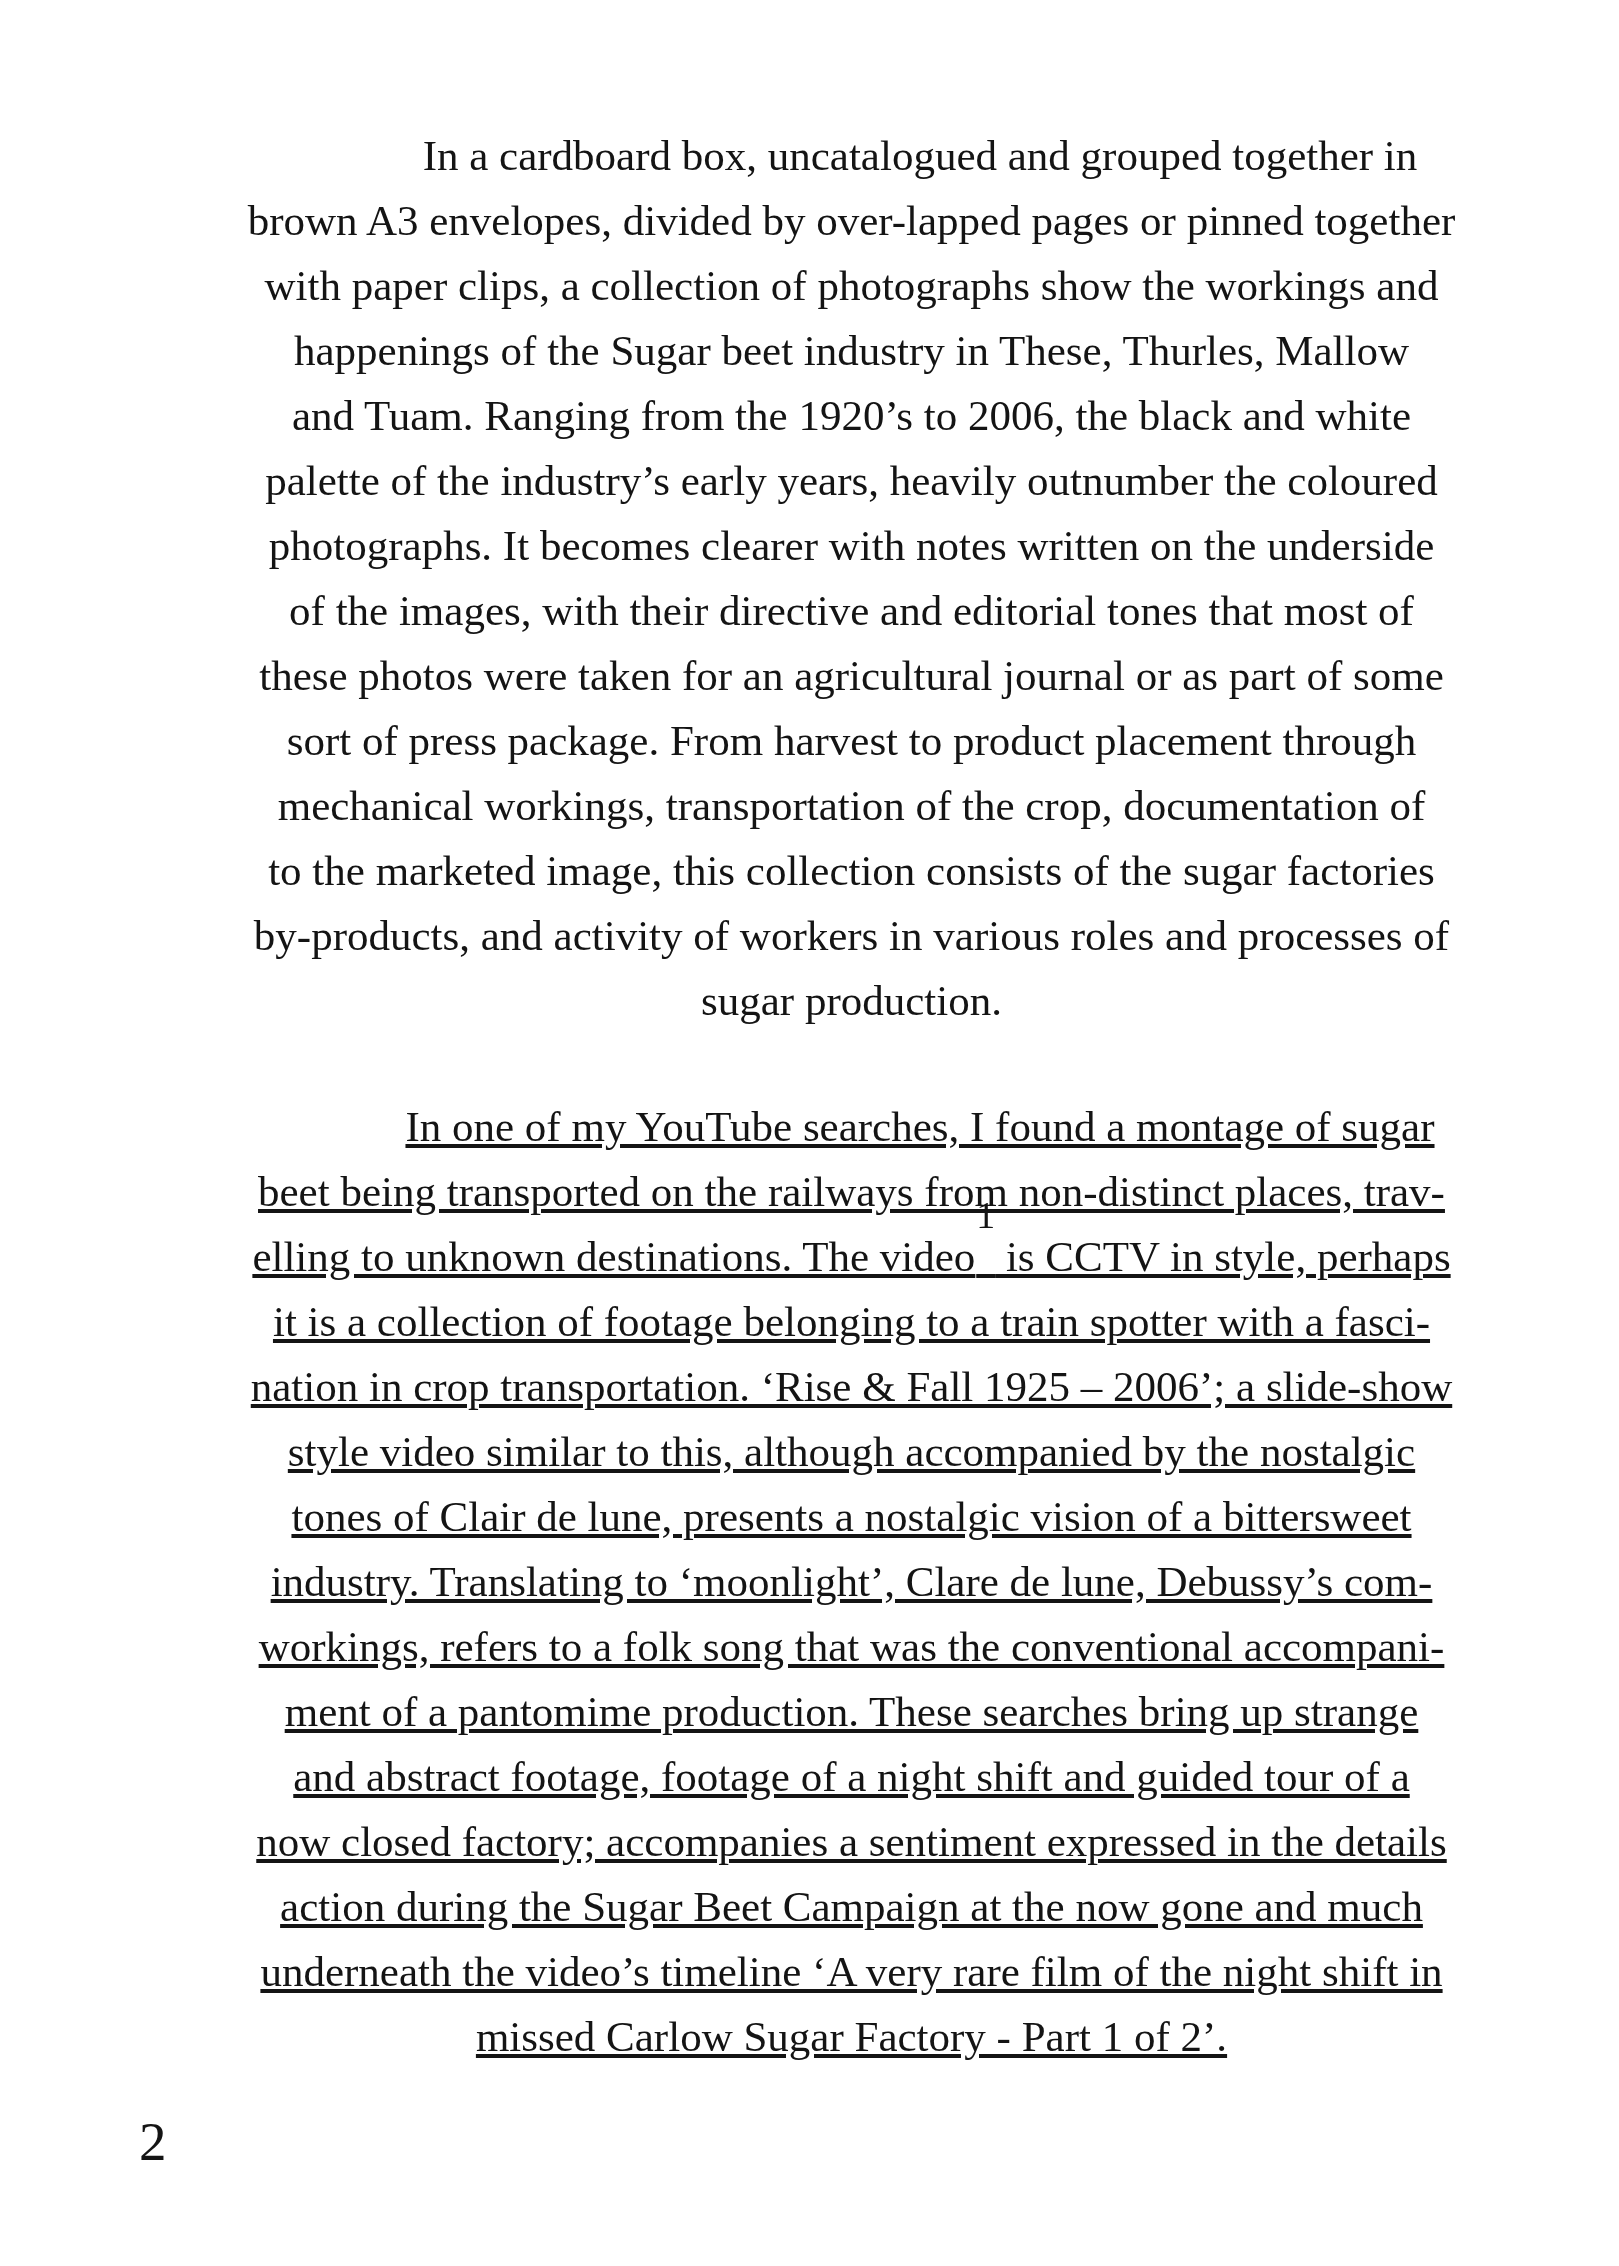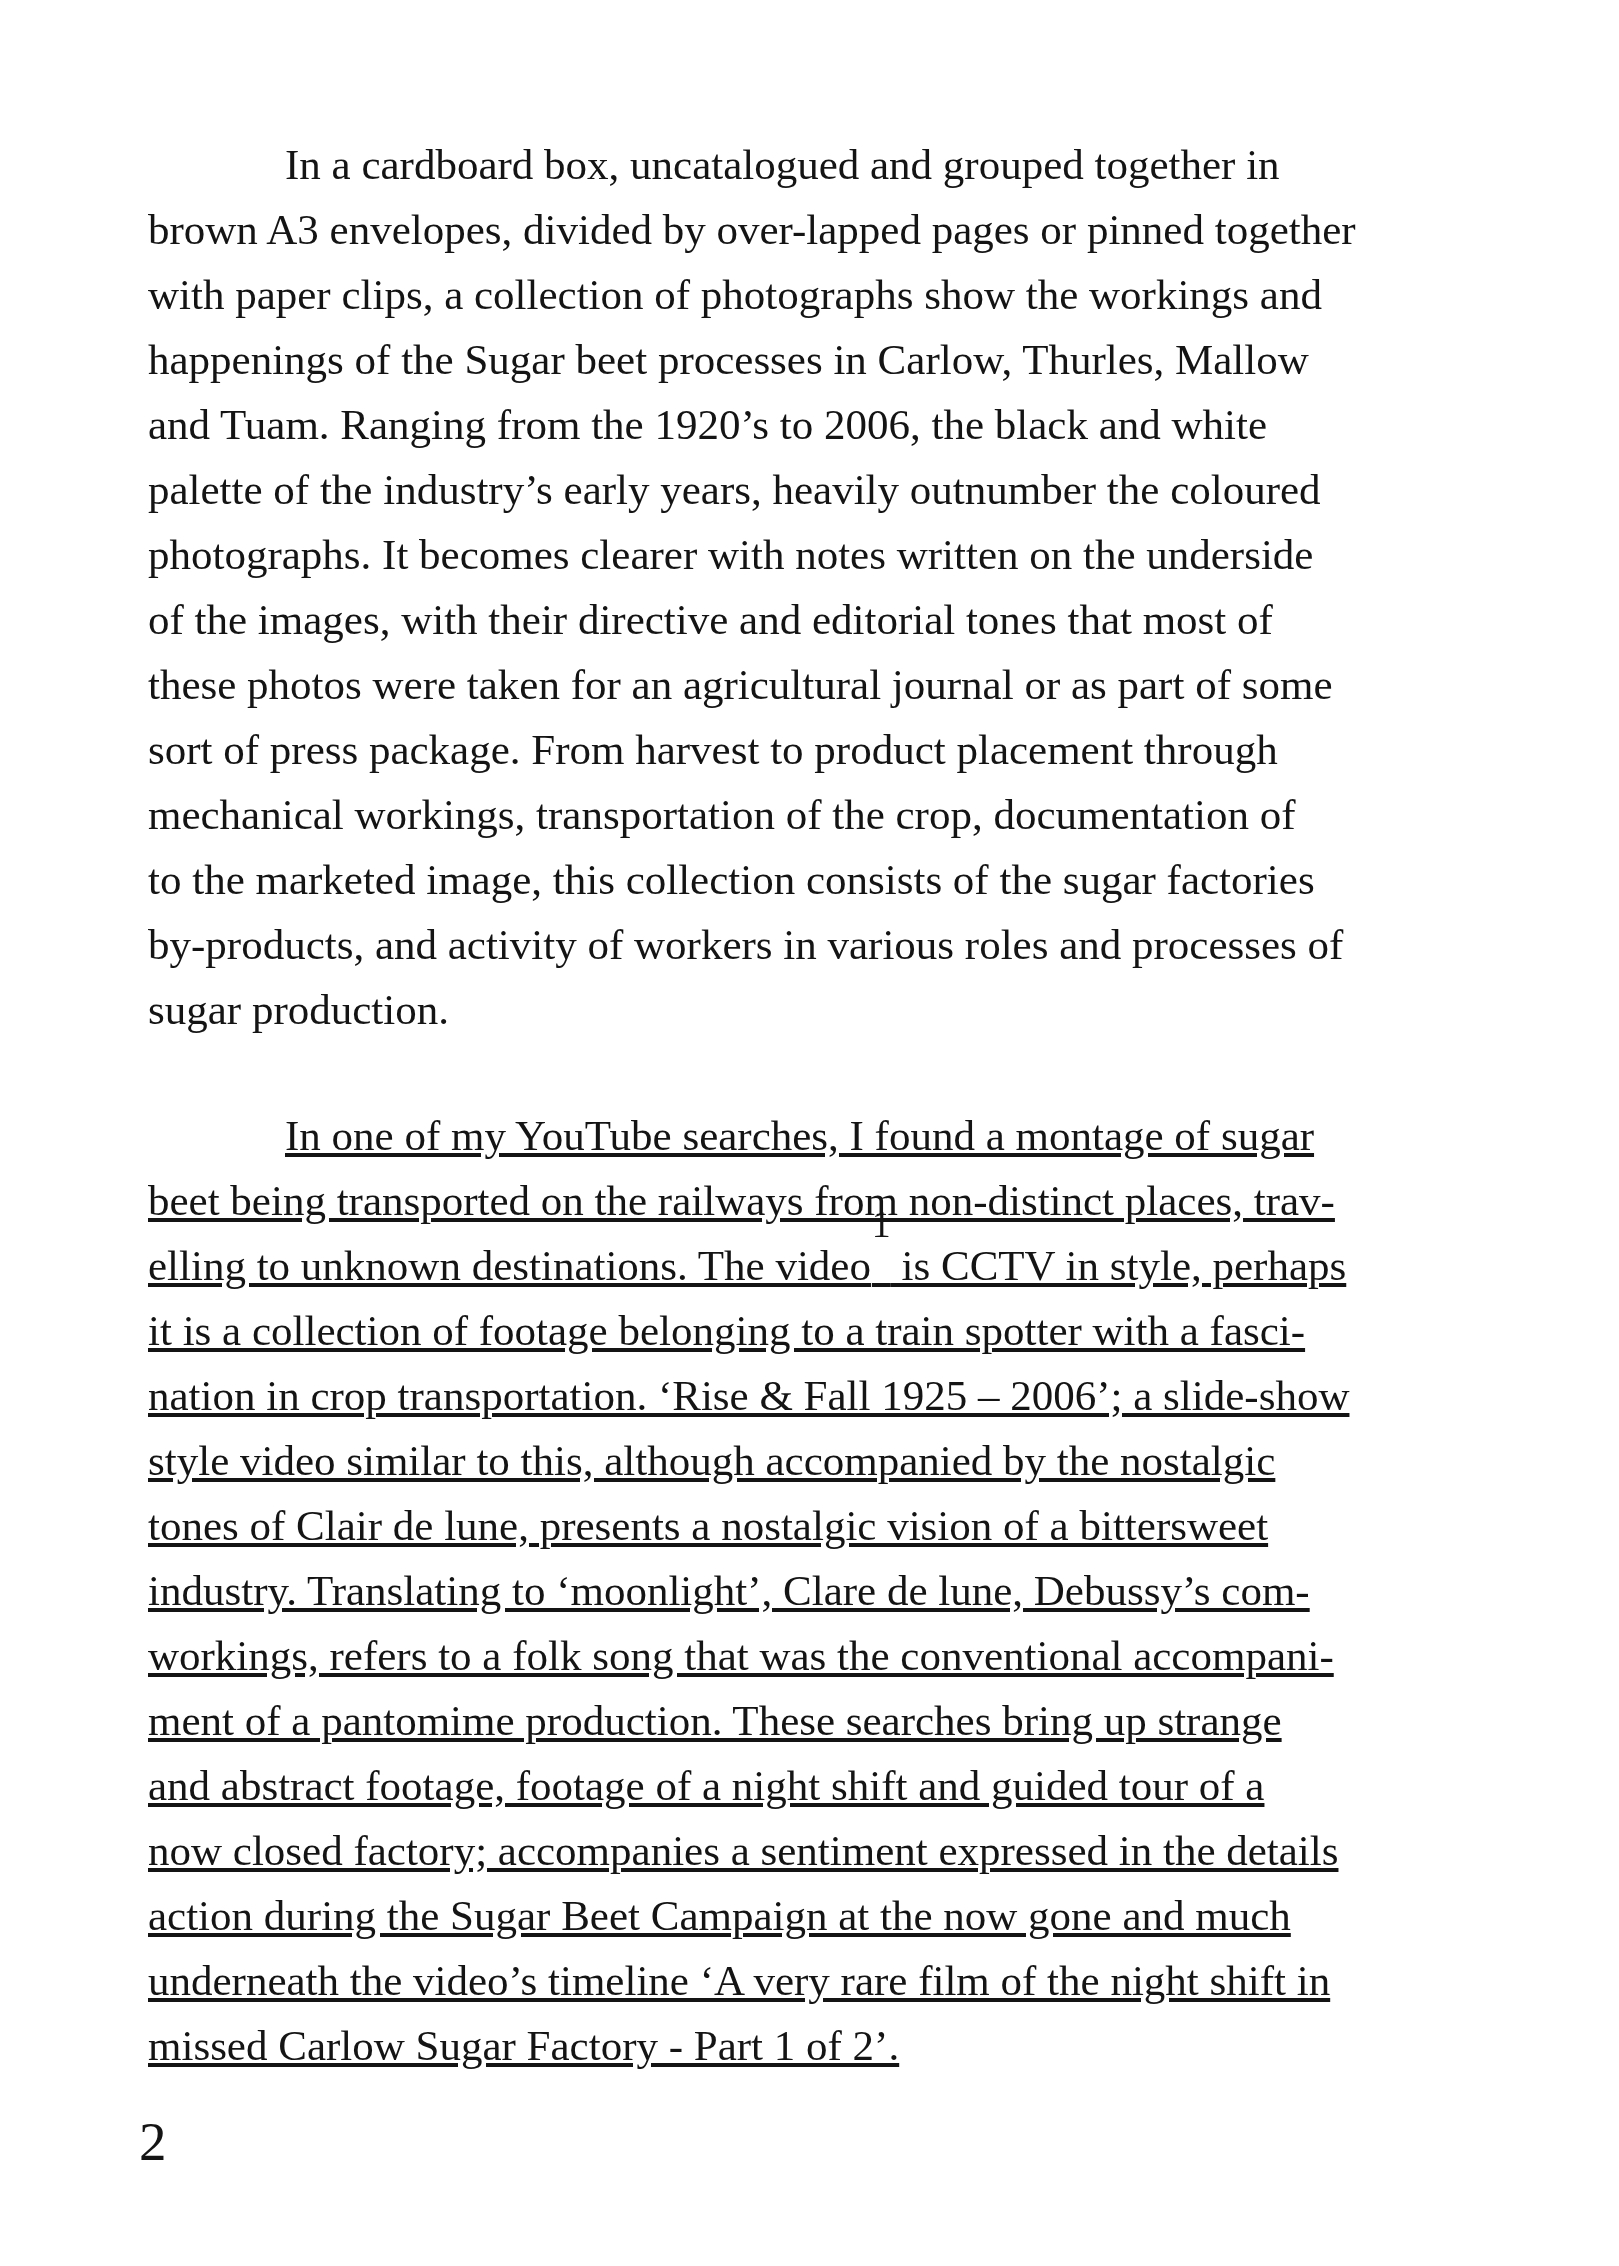--- a/index.html
+++ b/index.html
@@ -17,21 +17,21 @@
   }
   .text-block {
     position: absolute;
     left: 139px;
     top: 123px;
     width: 1425px;
     font-size: 43px;
     line-height: 65px;
     letter-spacing: 0;
   }
-  .para { margin: 9px; padding: 0; }
+  .para { margin: 0; padding: 0; text-align: center; }
   .para + .para { margin-top: 61px; text-decoration: underline; }
   .line {
     white-space: nowrap;
   }
   .line.indent {
     padding-left: 137px;
   }
   sup.fn {
     font-size: 0.88em;
     line-height: 0;
@@ -49,21 +49,21 @@
 </style>
 </head>
 <body>
 
 <main class="text-block">
 
   <section class="para">
     <div class="line indent">In a cardboard box, uncatalogued and grouped together in</div>
     <div class="line">brown A3 envelopes, divided by over-lapped pages or pinned together</div>
     <div class="line">with paper clips, a collection of photographs show the workings and</div>
-    <div class="line">happenings of the Sugar beet processes in Carlow, Thurles, Mallow</div>
+    <div class="line">happenings of the Sugar beet industry in These, Thurles, Mallow</div>
     <div class="line">and Tuam. Ranging from the 1920’s to 2006, the black and white</div>
     <div class="line">palette of the industry’s early years, heavily outnumber the coloured</div>
     <div class="line">photographs. It becomes clearer with notes written on the underside</div>
     <div class="line">of the images, with their directive and editorial tones that most of</div>
     <div class="line">these photos were taken for an agricultural journal or as part of some</div>
     <div class="line">sort of press package. From harvest to product placement through</div>
     <div class="line">mechanical workings, transportation of the crop, documentation of</div>
     <div class="line">to the marketed image, this collection consists of the sugar factories</div>
     <div class="line">by-products, and activity of workers in various roles and processes of</div>
     <div class="line">sugar production.</div>

